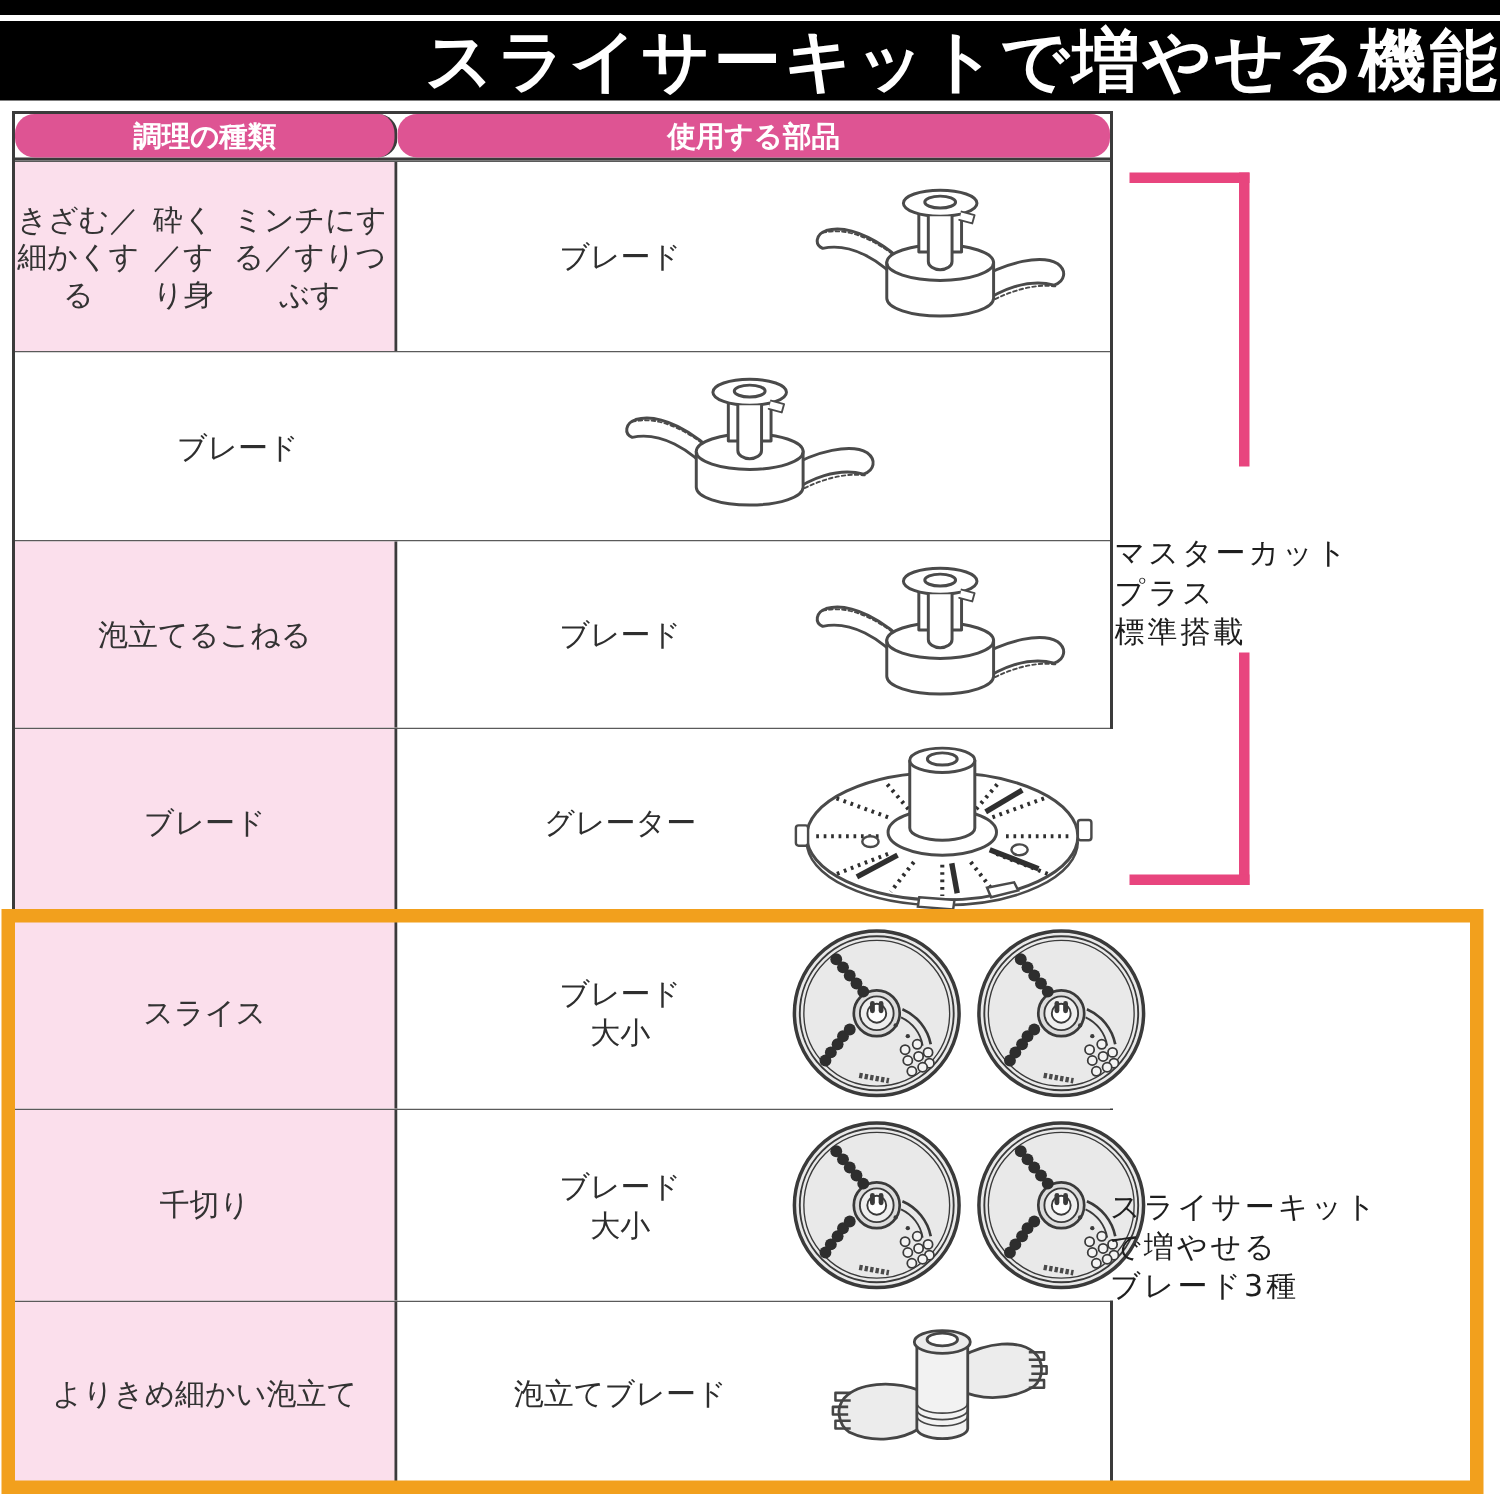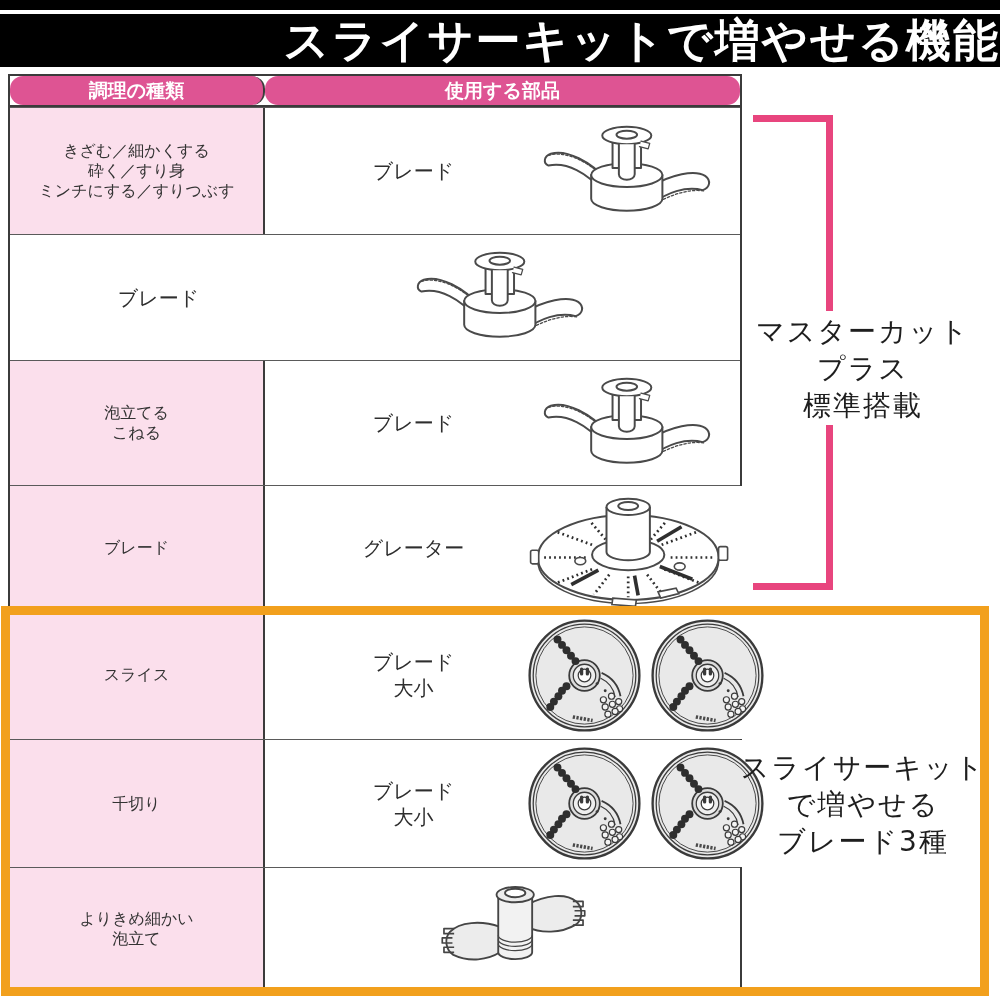--- a/index.html
+++ b/index.html
@@ -16,40 +16,40 @@
   
   .ftable { position:absolute; left:8px; top:74px; width:734px; border:2px solid #3b3b3b; background:#fff; }
   .thead { display:flex; height:31px; border-bottom:2px solid #3b3b3b; }
   .th { background:#de5493; color:#fff; font-size:19px; font-weight:bold;
         display:flex; align-items:center; justify-content:center;border-radius:13px; }
   .th1 { flex:0 0 255px; border-right:2px solid #3b3b3b; }
   .th2 { flex:1; }
   .row { display:flex; border-top:1.5px solid #5a5a5a; }
   .row:first-of-type { border-top:none; }
   .ccell { flex:0 0 255px; border-right:2px solid #3b3b3b; background:#fbdfec; color:#333;
-           display:flex; flex-direction:column; align-items:center; justify-content:center;
-           font-size:16px; line-height:1.25; text-align:center; }
+           display:flex; flex-direction:row; align-items:center; justify-content:center;
+           font-size:20px; line-height:1.25; text-align:center; }
   .pcell { flex:1; display:flex; align-items:center; background:#fff;padding-left:36px; }
   .plabel { flex:0 0 225px; display:flex; flex-direction:column; align-items:center; justify-content:center;
             font-size:20px; color:#2e2e2e; line-height:1.3; text-align:center; }
   .pimg { flex:1; display:flex; align-items:center; justify-content:center; gap:6px; padding-right:14px; }
 
   
   .orange-box { position:absolute; left:1px; top:606px; width:988px; height:390px;
                 border:9px solid #f2a01d; background:transparent; z-index:5; pointer-events:none; }
 
   
   .bracket-piece { position:absolute; background:#e8457e; z-index:1; }
   .bk-top    { left:753px; top:115px; width:80px; height:7px; }
   .bk-vert-a { left:826px; top:115px; width:7px; height:196px; }
   .bk-vert-b { left:826px; top:425px; width:7px; height:165px; }
   .bk-bottom { left:753px; top:583px; width:80px; height:7px; }
 
-  .note { position:absolute; z-index:2; text-align:center; color:#1e1e1e;
-          font-size:28px; line-height:1.33; letter-spacing:2px; }
+  .note { position:absolute; z-index:2; text-align:left; color:#1e1e1e;
+          font-size:20px; line-height:1.33; letter-spacing:2px;margin-top:42px; }
   .note-master { left:743px; top:313px; width:240px; background:#fff; }
   .note-slicer { left:740px; top:749px; width:246px; }
 
   svg { display:block; }
 </style>
 </head>
 <body>
 
 <svg width="0" height="0" style="position:absolute" aria-hidden="true">
   <defs>
@@ -281,20 +281,23 @@
         </div>
       </div>
     </div>
 
     <div class="row" style="height:123px">
       <div class="ccell">
         <div>よりきめ細かい</div>
         <div>泡立て</div>
       </div>
       <div class="pcell">
+        <div class="plabel">
+          <div>泡立てブレード</div>
+        </div>
         <div class="pimg">
           <svg width="153" height="106" viewBox="0 0 180 125">
               <use href="#sym-whisk" xlink:href="#sym-whisk"></use>
             </svg>
         </div>
       </div>
     </div>
   </div>
 
   <div class="bracket-piece bk-top"></div>

